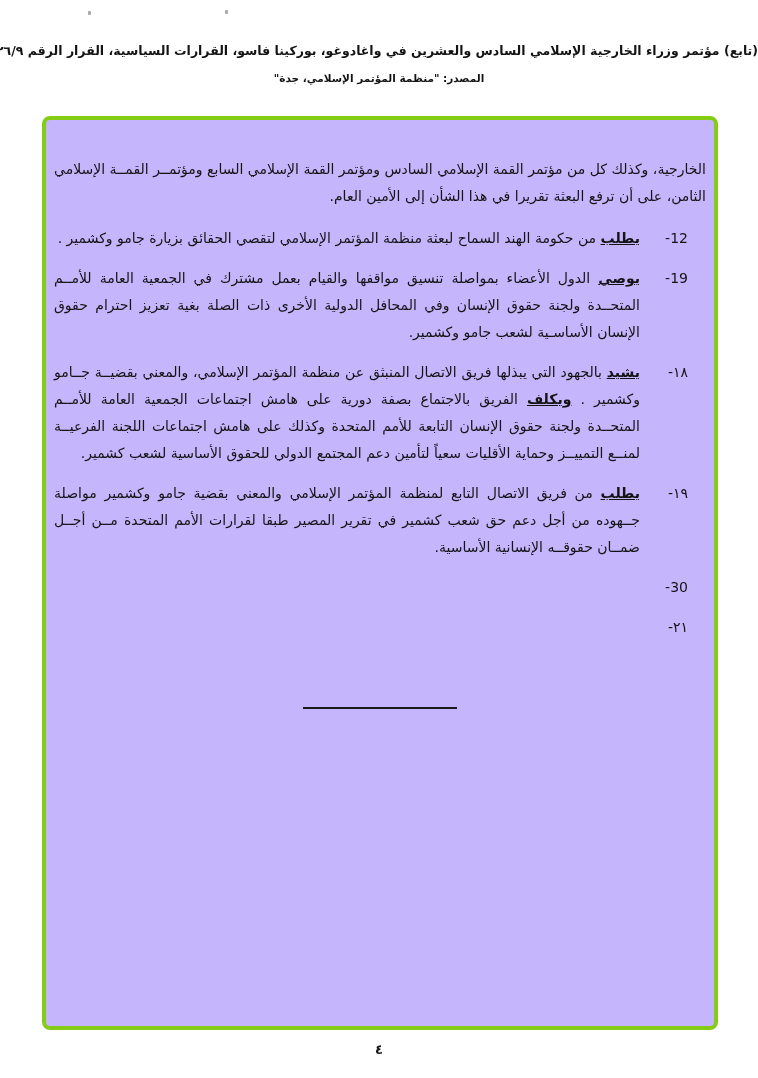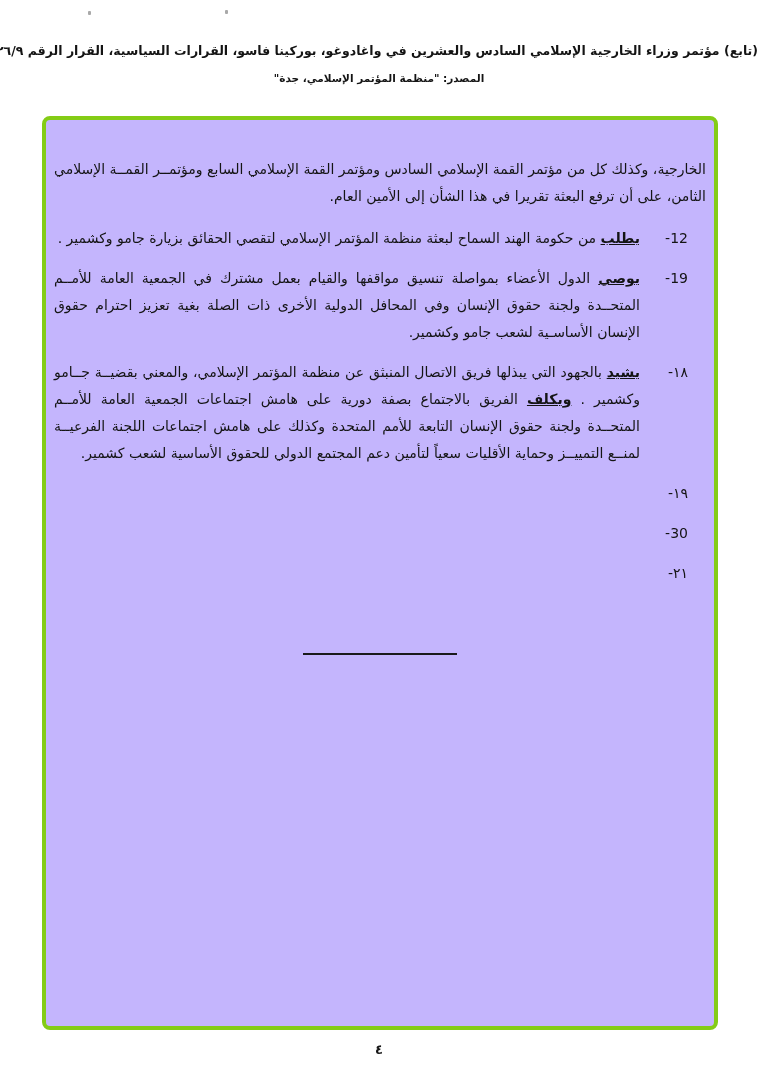--- a/index.html
+++ b/index.html
@@ -130,20 +130,21 @@
     <span class="txt"><span class="lead">يوصي</span><span class="seg"> الدول الأعضاء بمواصلة تنسيق مواقفها والقيام بعمل مشترك في الجمعية العامة للأمــم المتحــدة ولجنة حقوق الإنسان وفي المحافل الدولية الأخرى ذات الصلة بغية تعزيز احترام حقوق الإنسان الأساسـية لشعب جامو وكشمير.</span></span>
   </div>
 
   <div class="item">
     <span class="num">١٨-</span>
     <span class="txt"><span class="lead">يشيد</span><span class="seg"> بالجهود التي يبذلها فريق الاتصال المنبثق عن منظمة المؤتمر الإسلامي، والمعني بقضيــة جــامو وكشمير . </span><span class="lead">ويكلف</span><span class="seg"> الفريق بالاجتماع بصفة دورية على هامش اجتماعات الجمعية العامة للأمــم المتحــدة ولجنة حقوق الإنسان التابعة للأمم المتحدة وكذلك على هامش اجتماعات اللجنة الفرعيــة لمنــع التمييــز وحماية الأقليات سعياً لتأمين دعم المجتمع الدولي للحقوق الأساسية لشعب كشمير.</span></span>
   </div>
 
   <div class="item">
     <span class="num">١٩-</span>
+    <span class="txt"><span class="lead">يطلب</span><span class="seg"> من فريق الاتصال التابع لمنظمة المؤتمر الإسلامي والمعني بقضية جامو وكشمير مواصلة جــهوده من أجل دعم حق شعب كشمير في تقرير المصير طبقا لقرارات الأمم المتحدة مــن أجــل ضمــان حقوقــه الإنسانية الأساسية.</span></span>
   </div>
 
   <div class="item">
     <span class="num">30-</span>
   </div>
 
   <div class="item">
     <span class="num">٢١-</span>
   </div>
 </div>

